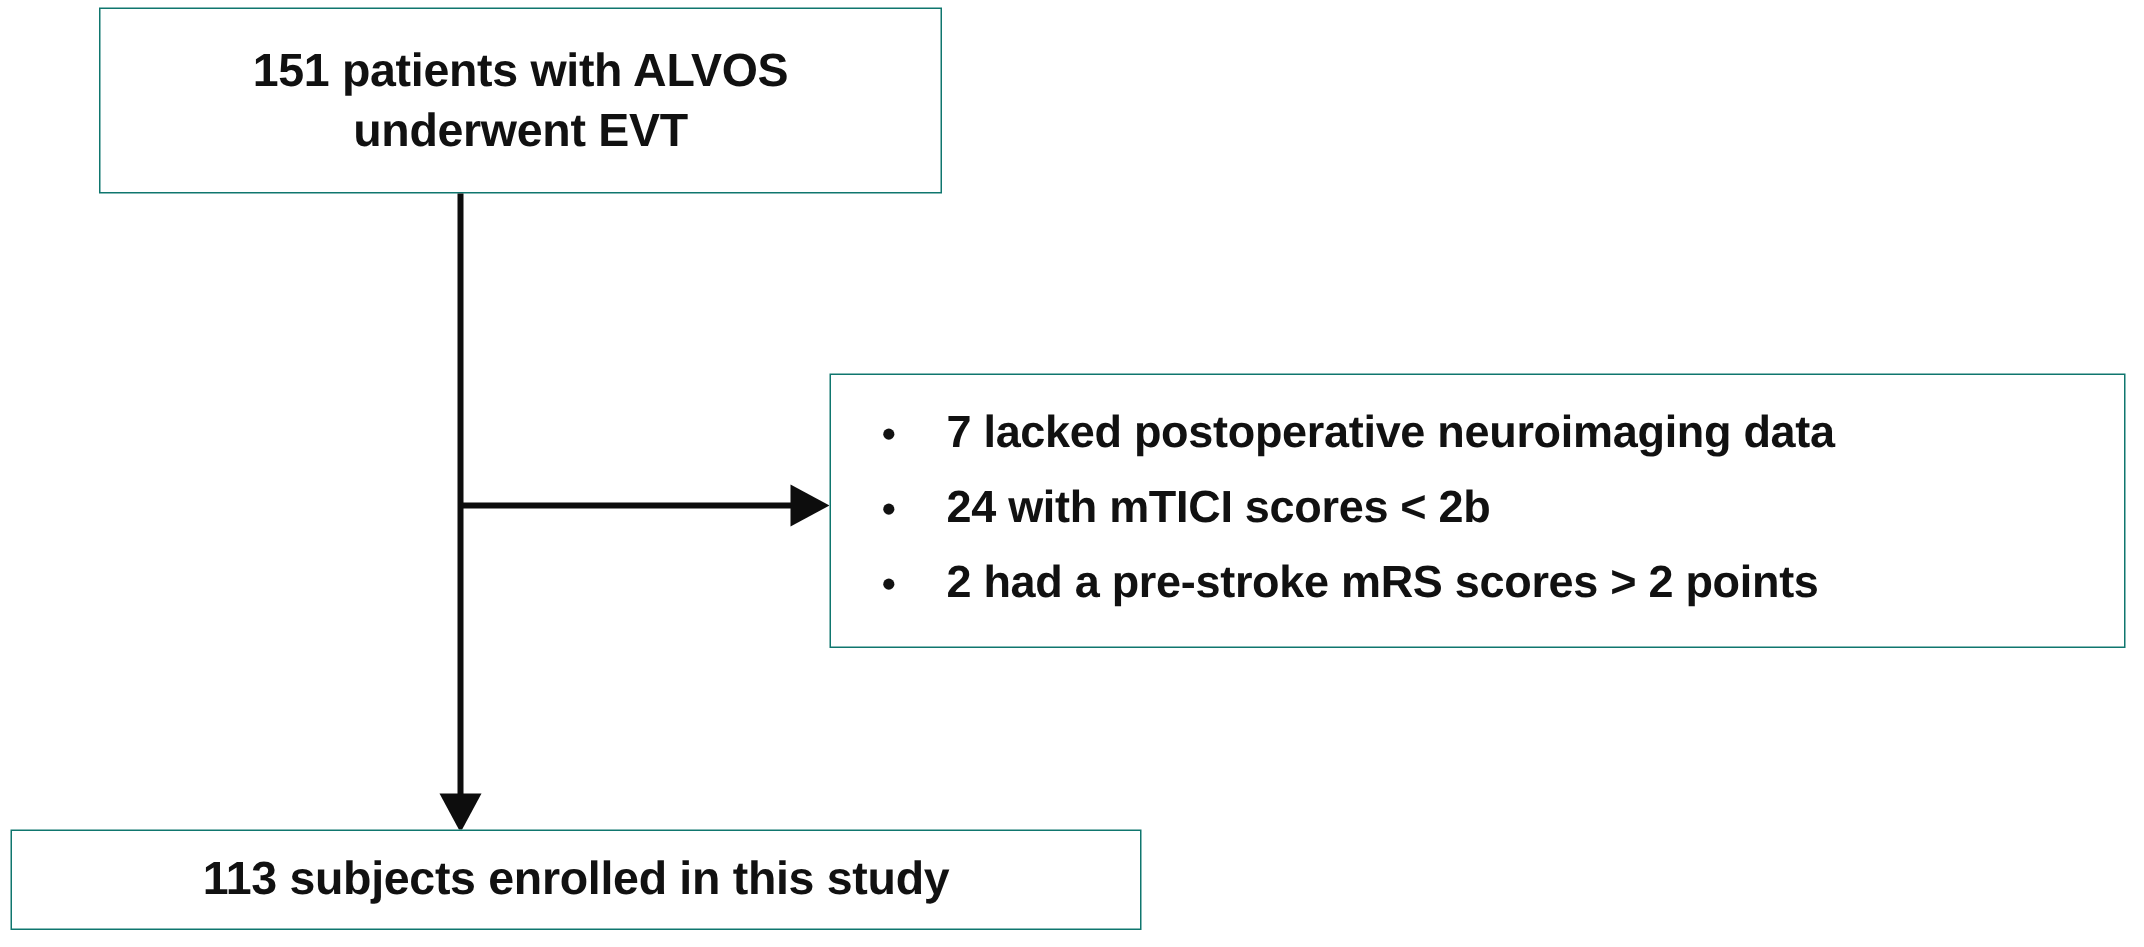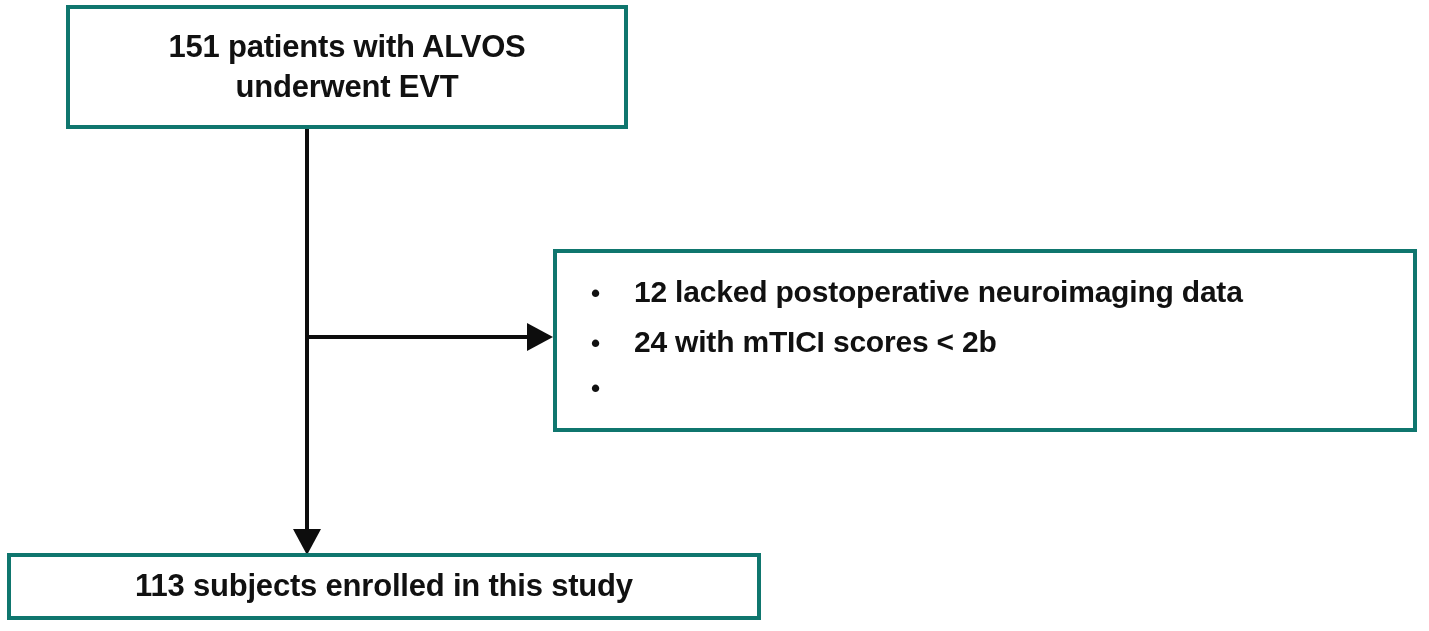--- a/index.html
+++ b/index.html
@@ -15,21 +15,21 @@
     width: 1429px;
     height: 631px;
     background: #ffffff;
     overflow: hidden;
   }
 
   .node {
     position: absolute;
     box-sizing: border-box;
     background: #ffffff;
-    border: 4px solid #0f766e;
+    border: 1px solid #0f766e;
     display: flex;
     align-items: center;
     justify-content: center;
   }
 
   .node-text {
     color: #111111;
     font-weight: bold;
     letter-spacing: -0.2px;
     text-align: center;
@@ -144,28 +144,29 @@
   <div class="connector" id="connector-vertical"></div>
   <div class="arrowhead" id="arrowhead-down"></div>
 
   <div class="connector" id="connector-horizontal"></div>
   <div class="arrowhead" id="arrowhead-right"></div>
 
   <div class="node" id="box-exclusions">
     <ul class="bullet-list">
       <li class="bullet-item">
         <span class="bullet-marker">•</span>
-        <span class="bullet-text">12 lacked postoperative neuroimaging data</span>
+        <span class="bullet-text">7 lacked postoperative neuroimaging data</span>
       </li>
       <li class="bullet-item">
         <span class="bullet-marker">•</span>
         <span class="bullet-text">24 with mTICI scores &lt; 2b</span>
       </li>
       <li class="bullet-item">
         <span class="bullet-marker">•</span>
+        <span class="bullet-text">2 had a pre-stroke mRS scores &gt; 2 points</span>
       </li>
     </ul>
   </div>
 
   <div class="node" id="box-final-cohort">
     <div class="node-text">113 subjects enrolled in this study</div>
   </div>
 
 </div>
 

